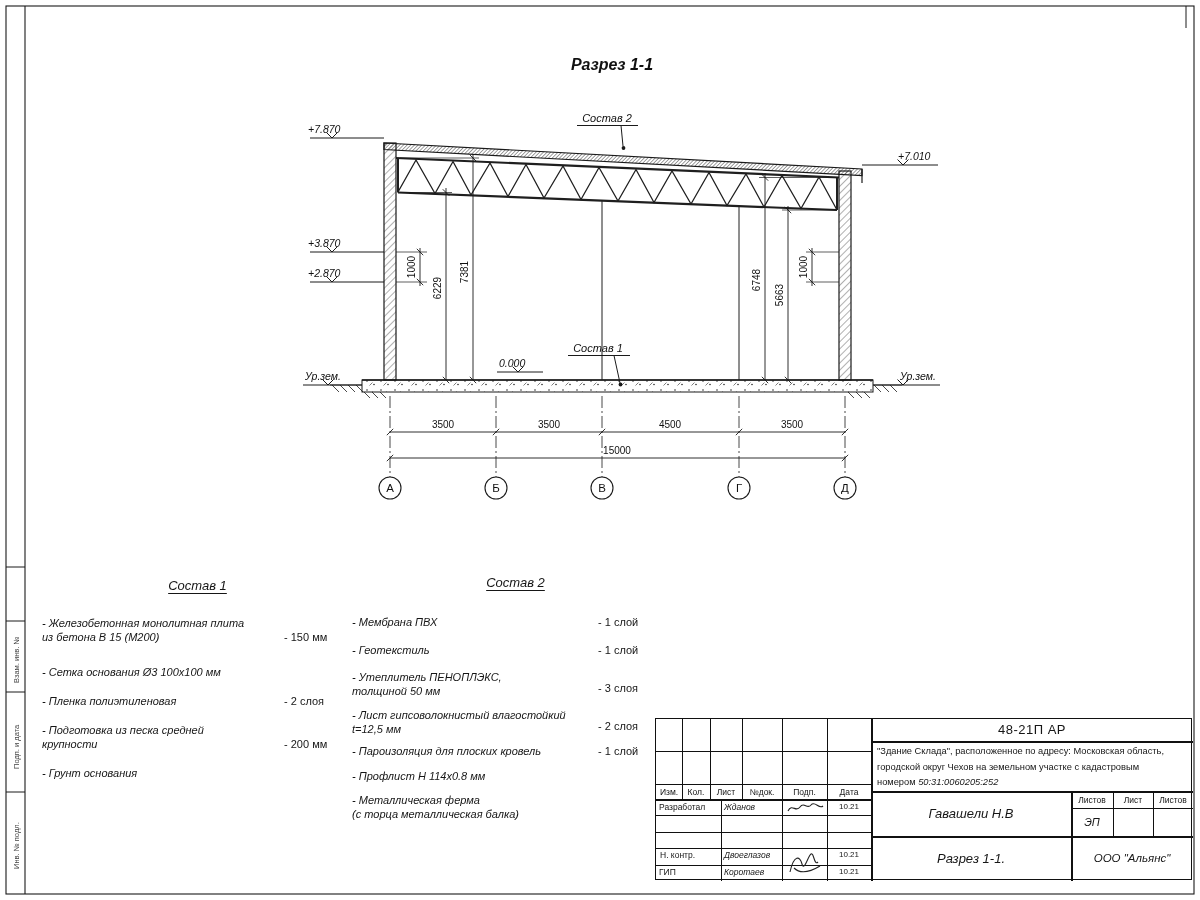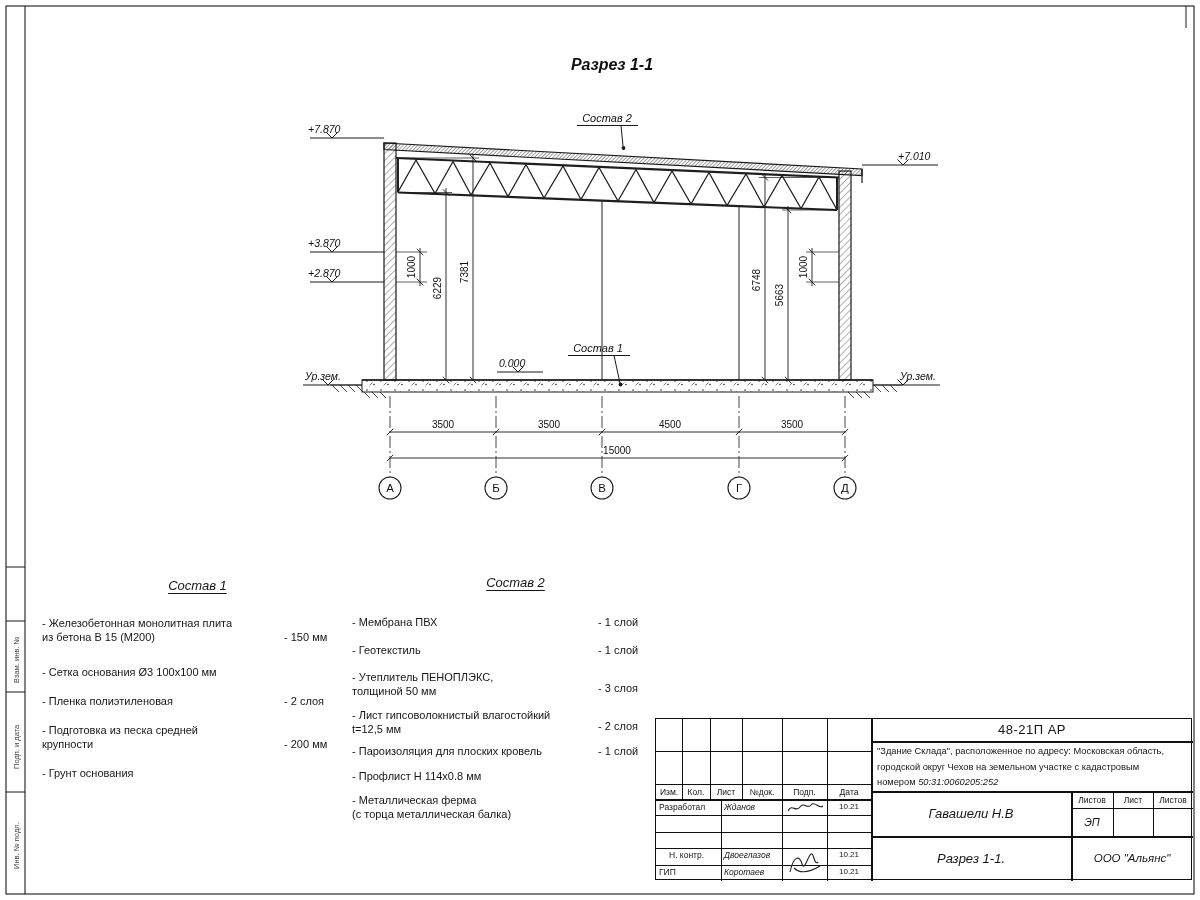--- a/index.html
+++ b/index.html
@@ -3,21 +3,21 @@
 <meta charset="utf-8">
 <style>
   html,body{margin:0;padding:0;}
   body{
     width:1200px;height:900px;position:relative;background:#ffffff;
     font-family:"Liberation Sans",sans-serif;color:#161616;overflow:hidden;
   }
   .abs{position:absolute;}
   .pre{white-space:pre-line;}
   .it{font-style:italic;}
-  .comp-item{font-size:11px;line-height:14px;}
+  .comp-item{font-size:11px;line-height:14px;font-style:italic;}
   .comp-val{font-size:11px;line-height:14px;}
   .comp-head{font-size:13px;font-style:italic;text-decoration:underline;text-underline-offset:3px;text-align:center;}
   .tb{position:absolute;left:655px;top:718px;width:537px;height:162px;border:1.6px solid #111;box-sizing:border-box;}
   .tb .v{position:absolute;width:1px;background:#111;}
   .tb .v2{position:absolute;width:1.5px;background:#111;}
   .tb .h{position:absolute;height:1px;background:#111;}
   .tb .h2{position:absolute;height:1.5px;background:#111;}
   .tb .c{position:absolute;text-align:center;}
   .small{font-size:8.5px;}
   .tiny{font-size:8px;}
@@ -274,21 +274,21 @@
   <div class="c small" style="left:126px;top:66px;width:45px;height:14px;line-height:14px;">Подп.</div>
   <div class="c small" style="left:171px;top:66px;width:44px;height:14px;line-height:14px;">Дата</div>
 
   <div class="abs small" style="left:3px;top:83px;width:60px;">Разработал</div>
   <div class="abs small it" style="left:68px;top:83px;width:56px;">Жданов</div>
   <svg class="abs" width="40" height="14" style="left:129px;top:82px;">
     <path d="M3,10 C7,2 11,12 15,6 S22,9 26,4 S34,9 38,5" stroke="#222" fill="none" stroke-width="1.1"></path>
   </svg>
   <div class="c tiny" style="left:171px;top:83px;width:44px;">10.21</div>
 
-  <div class="abs small" style="left:13px;top:131px;width:60px;">Н. контр.</div>
+  <div class="abs small" style="left:4px;top:131px;width:60px;">Н. контр.</div>
   <div class="abs small it" style="left:68px;top:131px;width:56px;">Двоеглазов</div>
   <div class="c tiny" style="left:171px;top:131px;width:44px;">10.21</div>
 
   <div class="abs small" style="left:3px;top:148px;width:60px;">ГИП</div>
   <div class="abs small it" style="left:68px;top:148px;width:56px;">Коротаев</div>
   <div class="c tiny" style="left:171px;top:148px;width:44px;">10.21</div>
 
   <svg class="abs" width="42" height="34" style="left:128px;top:127px;">
     <path d="M6,26 C10,8 16,10 18,18 C20,26 24,10 27,8 C30,6 30,20 34,16 M10,22 C16,28 26,26 36,20" stroke="#222" fill="none" stroke-width="1.1"></path>
   </svg>

